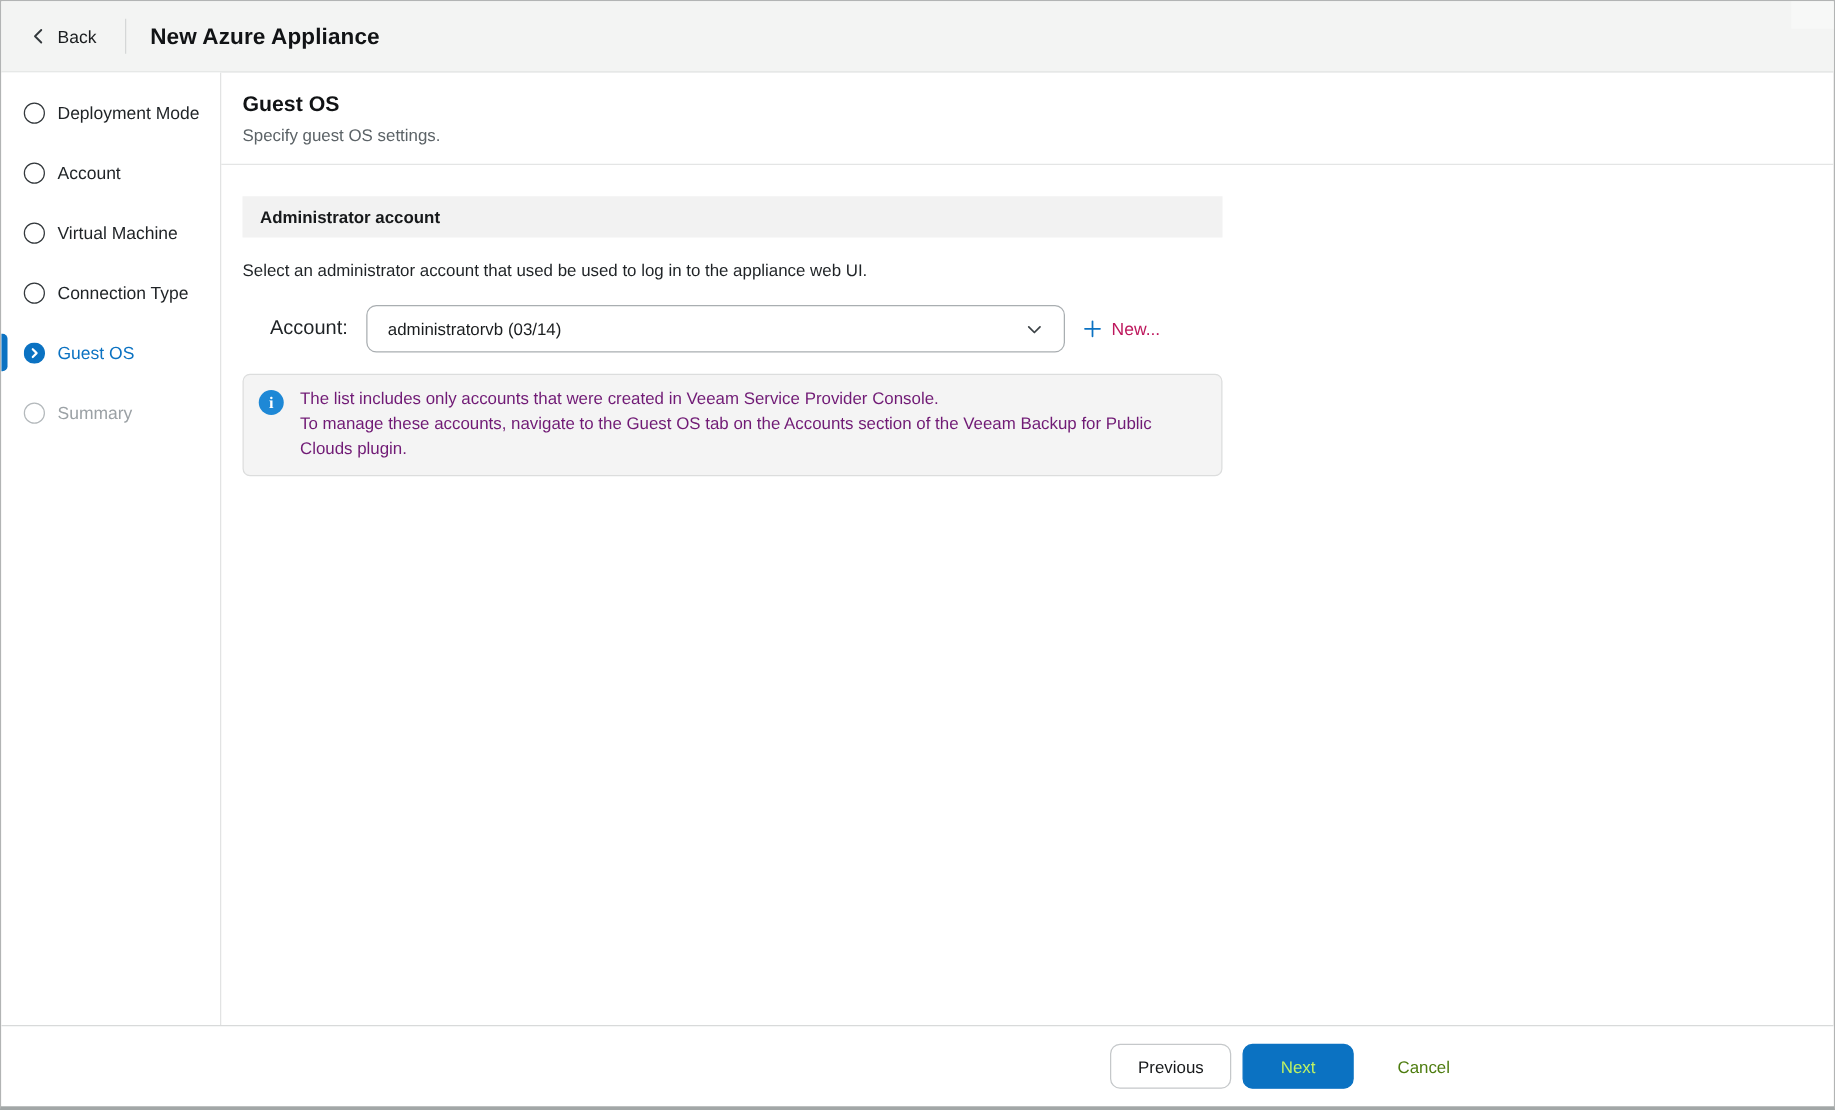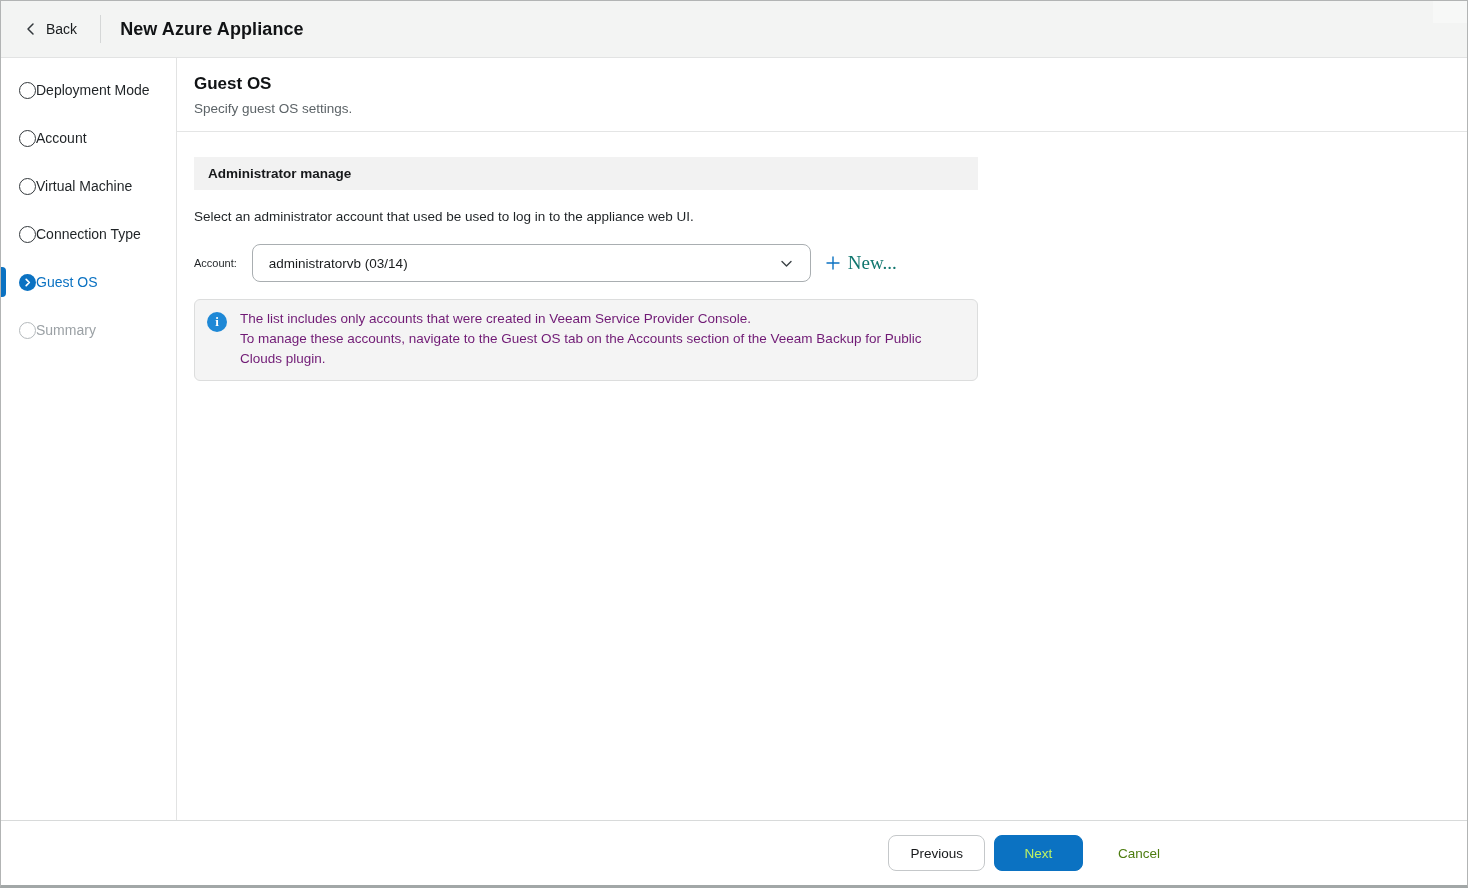--- a/index.html
+++ b/index.html
@@ -35,21 +35,21 @@
   .header-corner{ position:absolute; top:0; right:0; width:34px; height:22px; background:#f7f8f7; }
   
   .body-row{ flex:1 1 auto; display:flex; min-height:0; }
   .sidebar{
     flex:0 0 176px; width:176px;
     border-right:1px solid #e2e3e3;
     padding-top:8px; position:relative; background:#fff;
   }
   .step{
     height:48px; display:flex; align-items:center;
-    padding-left:18px; position:relative;
+    padding-left:18px; gap:10px; position:relative;
     font-size:14px; cursor:pointer; background:none; border:none;
     font-family:inherit; width:100%; text-align:left; color:#1f2326;
   }
   .step .ring{
     width:17px; height:17px; border-radius:50%;
     border:1.5px solid #33383c; flex:0 0 17px;
   }
   .step.disabled{ color:#9ba1a5; }
   .step.disabled .ring{ border-color:#b4b9bc; }
   .step.active{ color:#0b72c2; font-weight:400; }
@@ -64,32 +64,32 @@
   .page-head{ padding:15px 0 14px 17px; border-bottom:1px solid #e4e5e5; }
   .page-title{ font-size:17px; font-weight:700; color:#111315; line-height:21px; }
   .page-subtitle{ font-size:13.5px; color:#5c6367; margin-top:7px; line-height:16px; }
   .section-bar{
     margin:25px 0 0 17px; width:784px; height:33px;
     background:#f2f2f2; display:flex; align-items:center;
     padding-left:14px; font-size:13.5px; font-weight:700; color:#17191b;
   }
   .description{ margin:19px 0 0 17px; font-size:13.5px; color:#1f2326; }
   .account-row{ margin:20px 0 0 17px; display:flex; align-items:center; }
-  .account-label{ font-size:11px; margin-right:15px; color:#1f2326; }
+  .account-label{ font-size:16px; margin-right:15px; color:#1f2326;margin-left:22px; }
   .select-box{
     width:559px; height:38px;
     border:1px solid #a9aeb1; border-radius:8px;
     background:#fff; display:flex; align-items:center;
     padding:0 16px; cursor:pointer;
   }
   .select-value{ font-size:13.5px; color:#1a1d1f; flex:1 1 auto; }
   .new-link{
     display:flex; align-items:center; gap:7px;
     margin-left:14px; background:none; border:none; cursor:pointer;
-    font-family:Liberation Serif, serif; font-size:19px; color:#0f766e;
+    font-family:Liberation Sans, sans-serif; font-size:14px; color:#be185d;
   }
   .info-box{
     margin:17px 0 0 17px; width:784px;
     background:#f4f4f4; border:1px solid #dcdddd; border-radius:6px;
     padding:9px 14px 11px 12px;
     display:flex; gap:13px;
   }
   .info-icon{
     width:20px; height:20px; border-radius:50%;
     background:#1e88d6; color:#fff;
@@ -166,21 +166,21 @@
         <span>Summary</span>
       </button>
     </nav>
 
     <main class="main">
       <div class="page-head">
         <div class="page-title">Guest OS</div>
         <div class="page-subtitle">Specify guest OS settings.</div>
       </div>
 
-      <div class="section-bar">Administrator manage</div>
+      <div class="section-bar">Administrator account</div>
 
       <div class="description">Select an administrator account that used be used to log in to the appliance web UI.</div>
 
       <div class="account-row">
         <span class="account-label">Account:</span>
         <div class="select-box">
           <span class="select-value">administratorvb (03/14)</span>
           <span style="display:flex;">
             <svg width="15" height="15" viewBox="0 0 15 15">
                 <path d="M3 5.5 L7.5 10 L12 5.5" stroke="#3c4246" stroke-width="1.4" fill="none" stroke-linecap="round" stroke-linejoin="round"></path>

